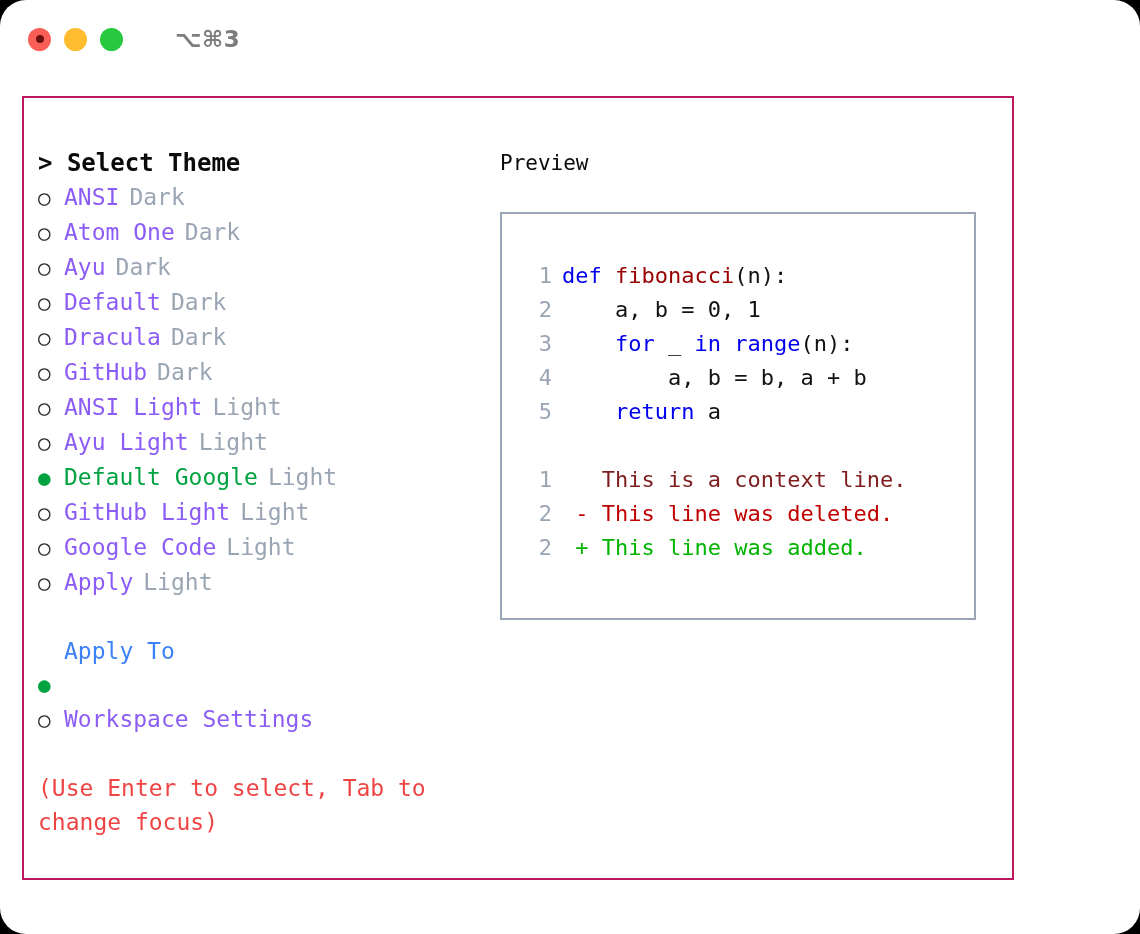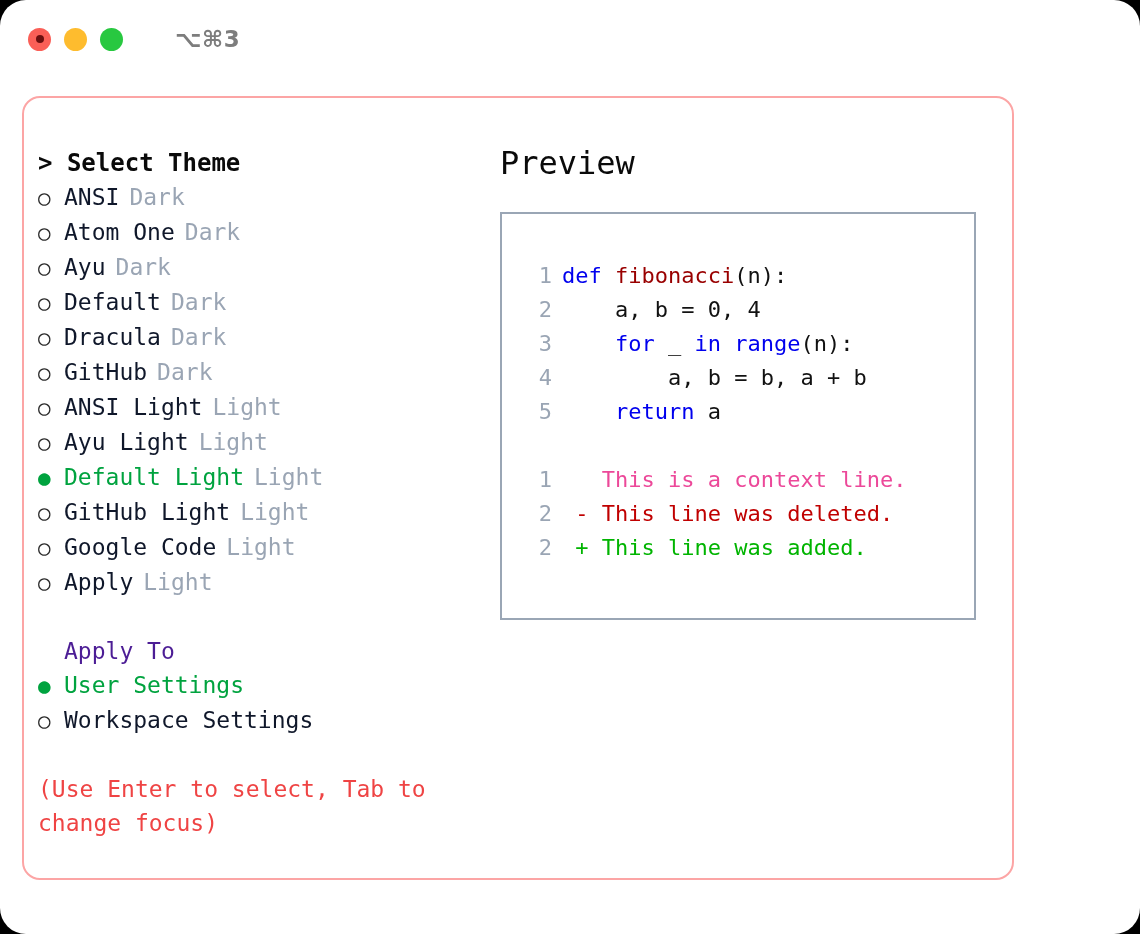--- a/index.html
+++ b/index.html
@@ -67,22 +67,22 @@
     letter-spacing: 0.5px;
   }
 
   
   .panel {
     position: absolute;
     left: 22px;
     top: 96px;
     width: 992px;
     height: 784px;
-    border: 2px solid #fca5a5;
-    border-radius: 18px;
+    border: 2px solid #be185d;
+    border-radius: 0;
     box-sizing: border-box;
     background: #ffffff;
   }
 
   .panel-inner {
     position: relative;
     width: 100%;
     height: 100%;
   }
 
@@ -112,32 +112,32 @@
     white-space: pre;
   }
   .bullet {
     width: 26px;
     flex: 0 0 26px;
     font-size: 21px;
     color: #2b2b2b;
     line-height: 34px;
   }
   .opt-row.selected .bullet { color: #00a33f; }
-  .opt-label { color: #0f172a; }
+  .opt-label { color: #8b5cf6; }
   .opt-row.selected .opt-label { color: #00a33f; }
   .opt-tag {
     color: #9aa5b4;
     margin-left: 10px;
   }
 
   
   .apply-group { margin-top: 34px; }
   .apply-title {
     font-size: 23px;
-    color: #4c1d95;
+    color: #3b82f6;
     line-height: 34px;
     padding-left: 26px;
     white-space: pre;
   }
 
   
   .hint {
     margin-top: 34px;
     font-size: 23px;
     line-height: 34px;
@@ -146,21 +146,21 @@
   }
 
   
   .right-col {
     position: absolute;
     left: 476px;
     top: 48px;
     width: 490px;
   }
   .preview-title {
-    font-size: 32px;
+    font-size: 21px;
     color: #0a0a0a;
     line-height: 34px;
     white-space: pre;
   }
   .preview-box {
     margin-top: 32px;
     width: 476px;
     height: 408px;
     border: 2px solid #9aa6b5;
     box-sizing: border-box;
@@ -185,21 +185,21 @@
     flex: 0 0 34px;
     text-align: right;
     color: #9aa5b4;
     margin-right: 10px;
   }
   .code-line.blank { height: 34px; }
 
   .tok-kw   { color: #0000ee; }
   .tok-fn   { color: #990000; }
   .tok-plain{ color: #111111; }
-  .tok-ctx  { color: #ec4899; }
+  .tok-ctx  { color: #7f1d1d; }
   .tok-del  { color: #c00000; }
   .tok-add  { color: #00b400; }
 </style>
 </head>
 <body>
 
 <div class="window">
 
   <div class="titlebar">
     <div class="lights">
@@ -221,43 +221,43 @@
 
         <ul class="opt-list" id="theme-list">
             <li class="opt-row"><span class="bullet">○</span><span class="opt-label">ANSI</span><span class="opt-tag">Dark</span></li>
             <li class="opt-row"><span class="bullet">○</span><span class="opt-label">Atom One</span><span class="opt-tag">Dark</span></li>
             <li class="opt-row"><span class="bullet">○</span><span class="opt-label">Ayu</span><span class="opt-tag">Dark</span></li>
             <li class="opt-row"><span class="bullet">○</span><span class="opt-label">Default</span><span class="opt-tag">Dark</span></li>
             <li class="opt-row"><span class="bullet">○</span><span class="opt-label">Dracula</span><span class="opt-tag">Dark</span></li>
             <li class="opt-row"><span class="bullet">○</span><span class="opt-label">GitHub</span><span class="opt-tag">Dark</span></li>
             <li class="opt-row"><span class="bullet">○</span><span class="opt-label">ANSI Light</span><span class="opt-tag">Light</span></li>
             <li class="opt-row"><span class="bullet">○</span><span class="opt-label">Ayu Light</span><span class="opt-tag">Light</span></li>
-            <li class="opt-row selected"><span class="bullet">●</span><span class="opt-label">Default Light</span><span class="opt-tag">Light</span></li>
+            <li class="opt-row selected"><span class="bullet">●</span><span class="opt-label">Default Google</span><span class="opt-tag">Light</span></li>
             <li class="opt-row"><span class="bullet">○</span><span class="opt-label">GitHub Light</span><span class="opt-tag">Light</span></li>
             <li class="opt-row"><span class="bullet">○</span><span class="opt-label">Google Code</span><span class="opt-tag">Light</span></li>
             <li class="opt-row"><span class="bullet">○</span><span class="opt-label">Apply</span><span class="opt-tag">Light</span></li>
           </ul>
 
         <div class="apply-group">
           <div class="apply-title">Apply To</div>
           <ul class="opt-list" id="apply-list">
-              <li class="opt-row selected"><span class="bullet">●</span><span class="opt-label">User Settings</span></li>
+              <li class="opt-row selected"><span class="bullet">●</span></li>
               <li class="opt-row"><span class="bullet">○</span><span class="opt-label">Workspace Settings</span></li>
             </ul>
         </div>
 
         <div class="hint">(Use Enter to select, Tab to change focus)</div>
       </div>
 
       <div class="right-col">
         <div class="preview-title">Preview</div>
         <div class="preview-box">
           <div class="code-area" id="code-area">
               <div class="code-line"><span class="ln">1</span><span><span class="tok-kw">def </span><span class="tok-fn">fibonacci</span><span class="tok-plain">(n):</span></span></div>
-              <div class="code-line"><span class="ln">2</span><span><span class="tok-plain">    a, b = 0, 4</span></span></div>
+              <div class="code-line"><span class="ln">2</span><span><span class="tok-plain">    a, b = 0, 1</span></span></div>
               <div class="code-line"><span class="ln">3</span><span><span class="tok-plain">    </span><span class="tok-kw">for</span><span class="tok-plain"> _ </span><span class="tok-kw">in</span><span class="tok-plain"> </span><span class="tok-kw">range</span><span class="tok-plain">(n):</span></span></div>
               <div class="code-line"><span class="ln">4</span><span><span class="tok-plain">        a, b = b, a + b</span></span></div>
               <div class="code-line"><span class="ln">5</span><span><span class="tok-plain">    </span><span class="tok-kw">return</span><span class="tok-plain"> a</span></span></div>
               <div class="code-line blank"><span class="ln"></span><span></span></div>
               <div class="code-line"><span class="ln">1</span><span><span class="tok-ctx">   This is a context line.</span></span></div>
               <div class="code-line"><span class="ln">2</span><span><span class="tok-del"> - This line was deleted.</span></span></div>
               <div class="code-line"><span class="ln">2</span><span><span class="tok-add"> + This line was added.</span></span></div>
             </div>
         </div>
       </div>

